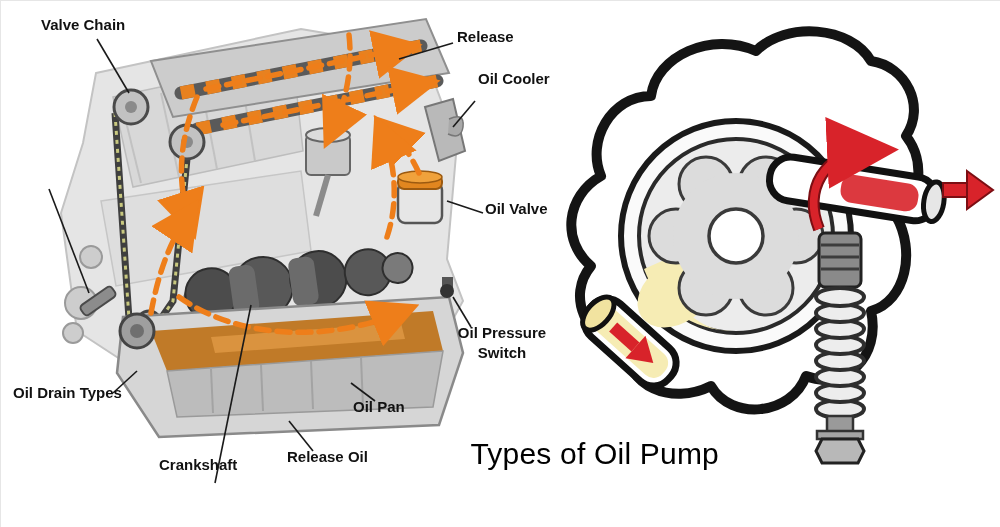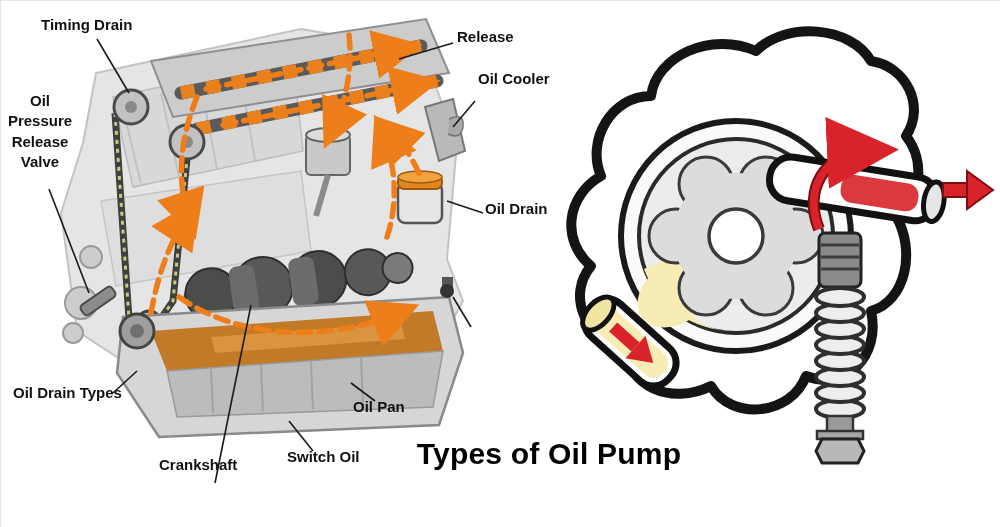--- a/index.html
+++ b/index.html
@@ -18,22 +18,22 @@
     border:1px solid #e6e6e6;overflow:hidden;
     font-family:"Liberation Sans","DejaVu Sans",sans-serif;
   }
   svg{position:absolute;top:0;left:0;}
   .label{
     position:absolute;font-size:15px;font-weight:700;color:var(--label-text);
     line-height:1.35;white-space:nowrap;z-index:30;
   }
   .label.wrap{white-space:normal;text-align:center;}
   #title{
-    position:absolute;left:378px;top:436px;width:340px;text-align:center;
-    font-size:30px;font-weight:700;color:#000;z-index:30;letter-spacing:.2px;
+    position:absolute;left:378px;top:436px;width:340px;text-align:right;
+    font-size:30px;font-weight:400;color:#000;z-index:30;letter-spacing:.2px;
   }
   .orange-flow{stroke:var(--flow-arrow-orange);fill:none;stroke-width:5.5;
     stroke-dasharray:13 8;stroke-linecap:round;}
   .orange-head{fill:var(--flow-arrow-orange);}
   .red-fill{fill:var(--pump-arrow-red);}
   .red-stroke{stroke:var(--pump-arrow-red);fill:none;}
   .red-dark{stroke:var(--pump-arrow-red-dark);fill:none;}
   .oil-yellow{fill:var(--oil-yellow);}
   .leader{stroke:#1a1a1a;stroke-width:1.6;}
 </style>
@@ -233,24 +233,24 @@
     <line class="leader" x1="474" y1="100" x2="452" y2="126"></line>
     <line class="leader" x1="48" y1="188" x2="88" y2="292"></line>
     <line class="leader" x1="482" y1="212" x2="446" y2="200"></line>
     <line class="leader" x1="470" y1="326" x2="452" y2="296"></line>
     <line class="leader" x1="112" y1="392" x2="136" y2="370"></line>
     <line class="leader" x1="374" y1="400" x2="350" y2="382"></line>
     <line class="leader" x1="312" y1="450" x2="288" y2="420"></line>
     <line class="leader" x1="214" y1="482" x2="250" y2="304"></line>
   </svg>
 
-  <div class="label" style="left:40px;top:14px">Timing Drain</div>
+  <div class="label" style="left:40px;top:14px">Valve Chain</div>
   <div class="label" style="left:456px;top:26px">Release</div>
   <div class="label" style="left:477px;top:68px">Oil Cooler</div>
-  <div class="label wrap" style="left:2px;top:90px;width:74px">Oil Pressure Release Valve</div>
-  <div class="label" style="left:484px;top:198px">Oil Drain</div>
+  <div class="label" style="left:484px;top:198px">Oil Valve</div>
+  <div class="label wrap" style="left:452px;top:322px;width:98px">Oil Pressure Switch</div>
   <div class="label" style="left:12px;top:382px">Oil Drain Types</div>
   <div class="label" style="left:352px;top:396px">Oil Pan</div>
-  <div class="label" style="left:286px;top:446px">Switch Oil</div>
+  <div class="label" style="left:286px;top:446px">Release Oil</div>
   <div class="label" style="left:158px;top:454px">Crankshaft</div>
 
   <div id="title">Types of Oil Pump</div>
 </div>
 
 </body></html>

